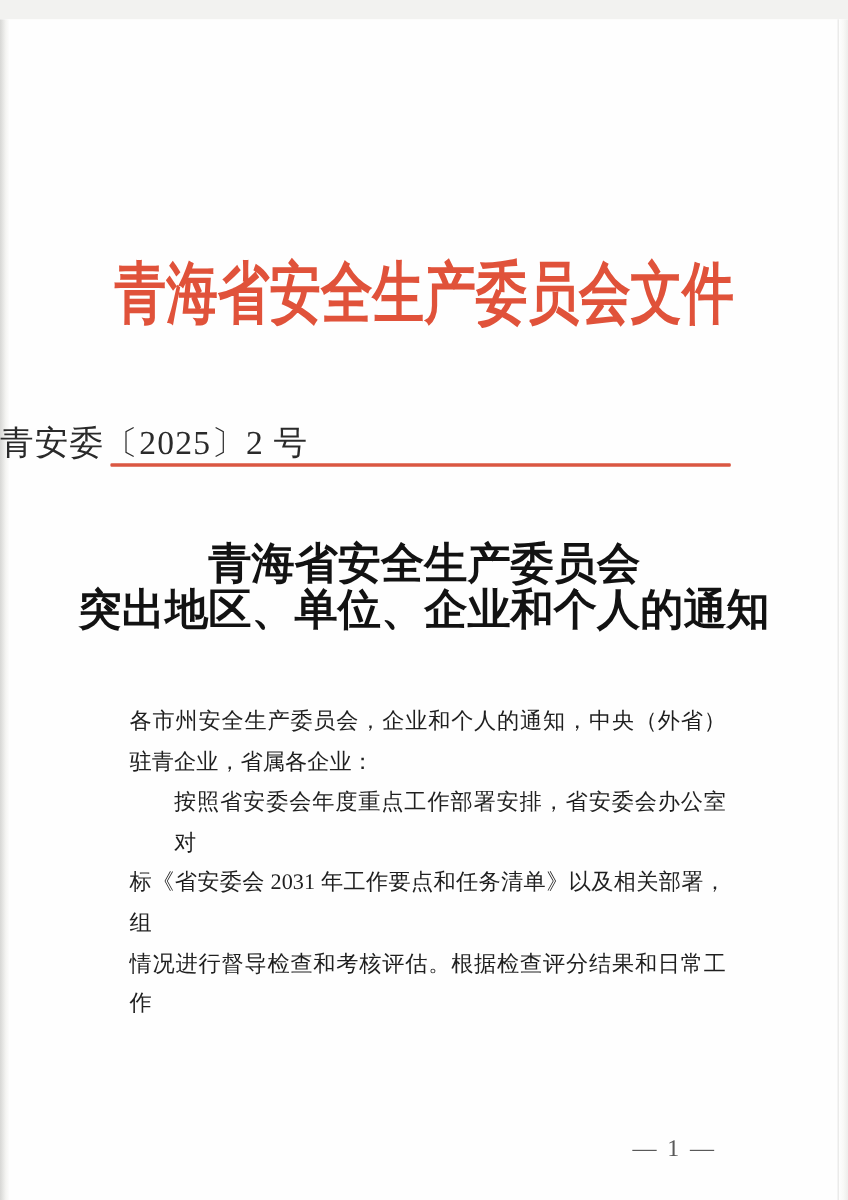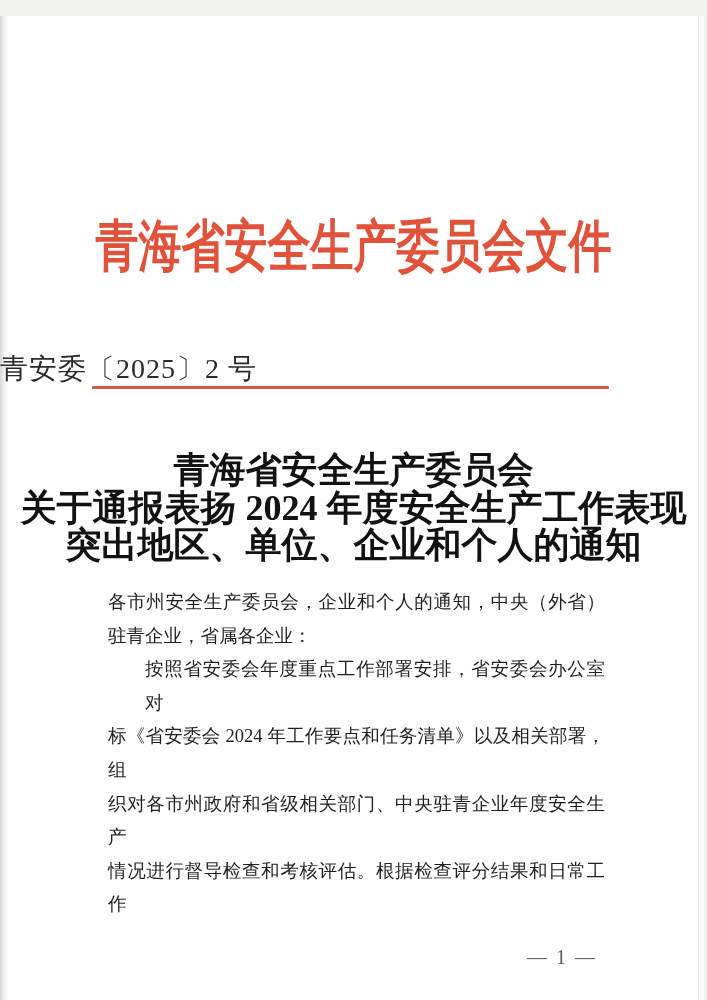--- a/index.html
+++ b/index.html
@@ -115,28 +115,26 @@
   <div class="edge-right"></div>
 
   <div class="banner">青海省安全生产委员会文件</div>
 
   <div class="docnum">青安委〔2025〕2 号</div>
 
   <div class="redline"></div>
 
   <div class="title">
     <div>青海省安全生产委员会</div>
-    <div>关于通报表扬 2024 年度安全生产工作表现</div>
     <div>突出地区、单位、企业和个人的通知</div>
   </div>
 
   <div class="body-block">
     <div class="ln fill">各市州安全生产委员会，企业和个人的通知，中央（外省）</div>
     <div class="ln">驻青企业，省属各企业：</div>
     <div class="ln fill indent">按照省安委会年度重点工作部署安排，省安委会办公室对</div>
-    <div class="ln fill">标《省安委会 2024 年工作要点和任务清单》以及相关部署，组</div>
-    <div class="ln fill">织对各市州政府和省级相关部门、中央驻青企业年度安全生产</div>
+    <div class="ln fill">标《省安委会 2031 年工作要点和任务清单》以及相关部署，组</div>
     <div class="ln fill">情况进行督导检查和考核评估。根据检查评分结果和日常工作</div>
 
   </div>
 
   <div class="footer">— 1 —</div>
 </div>
 
 </body></html>

